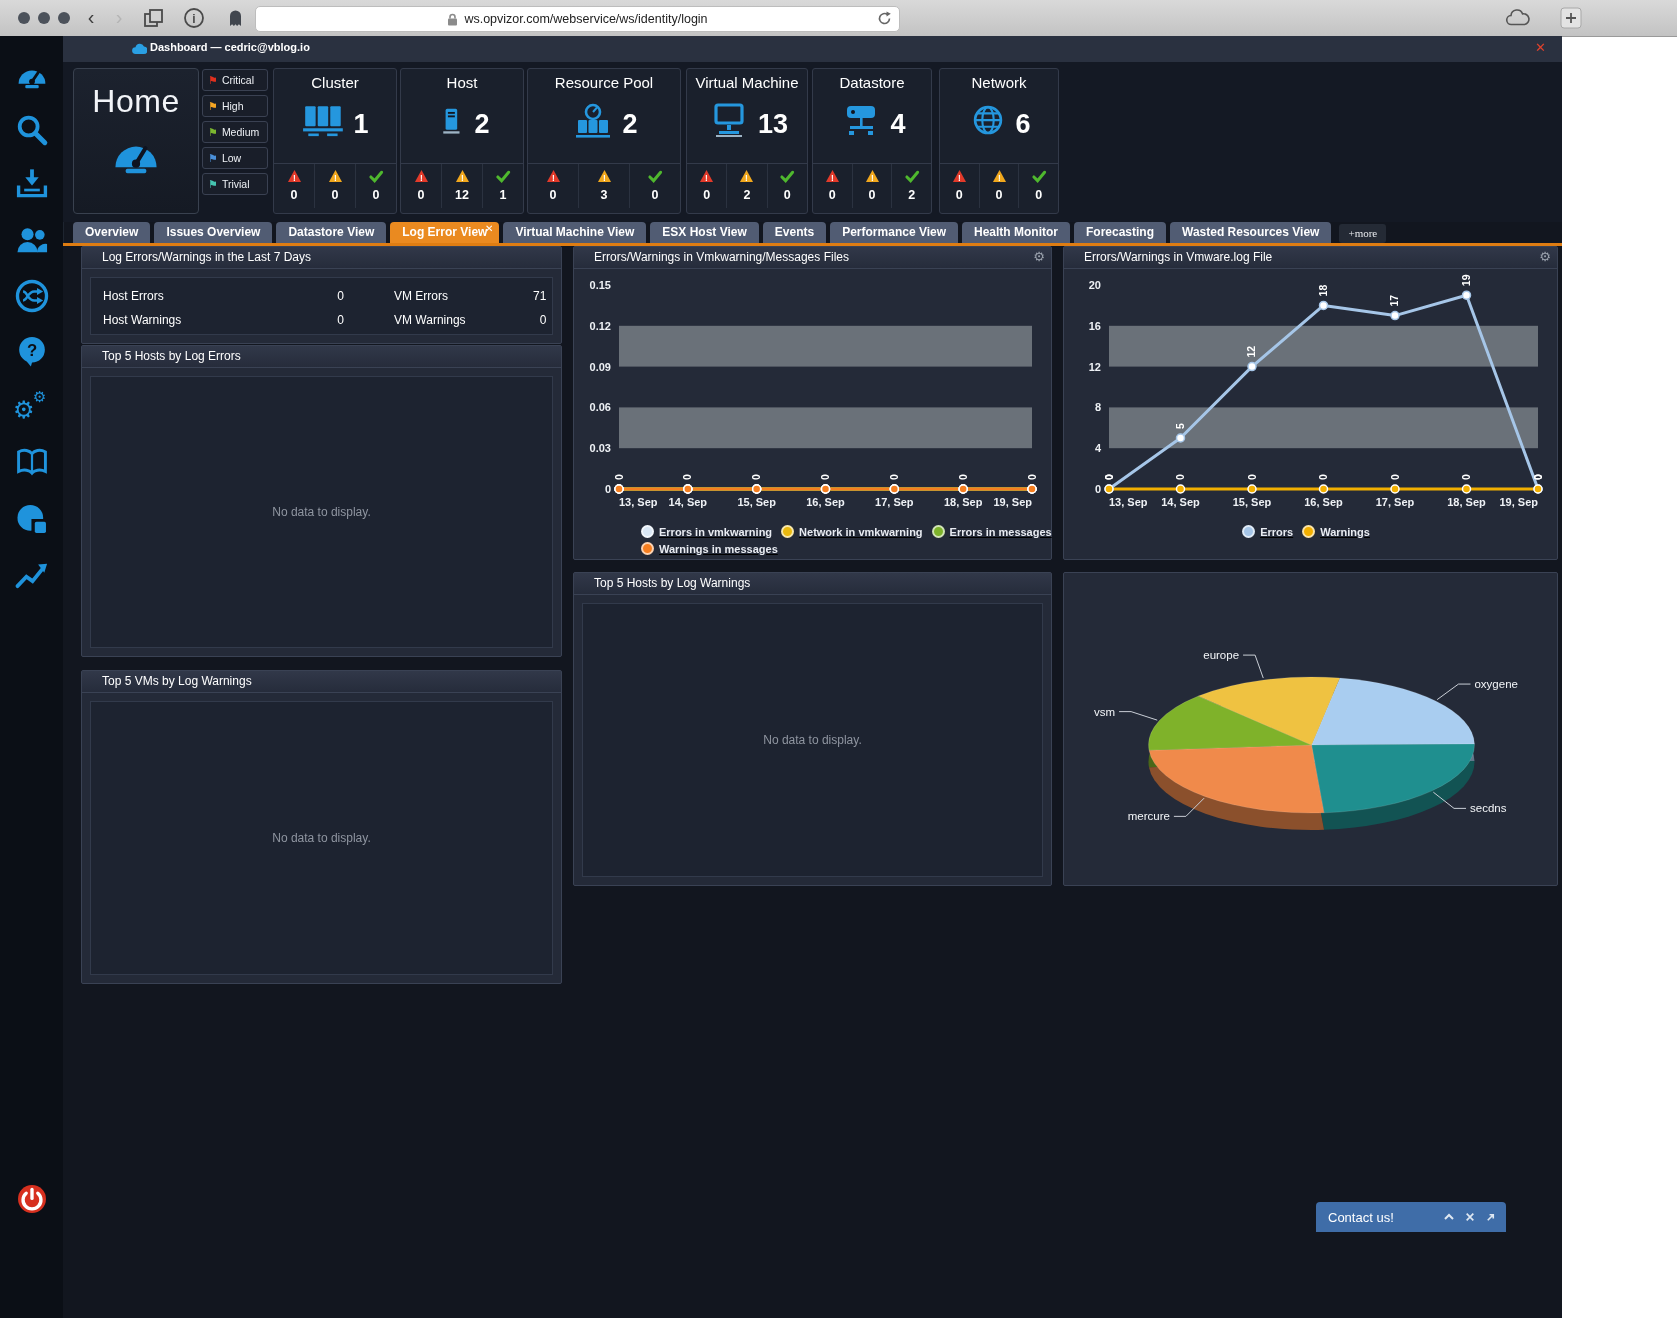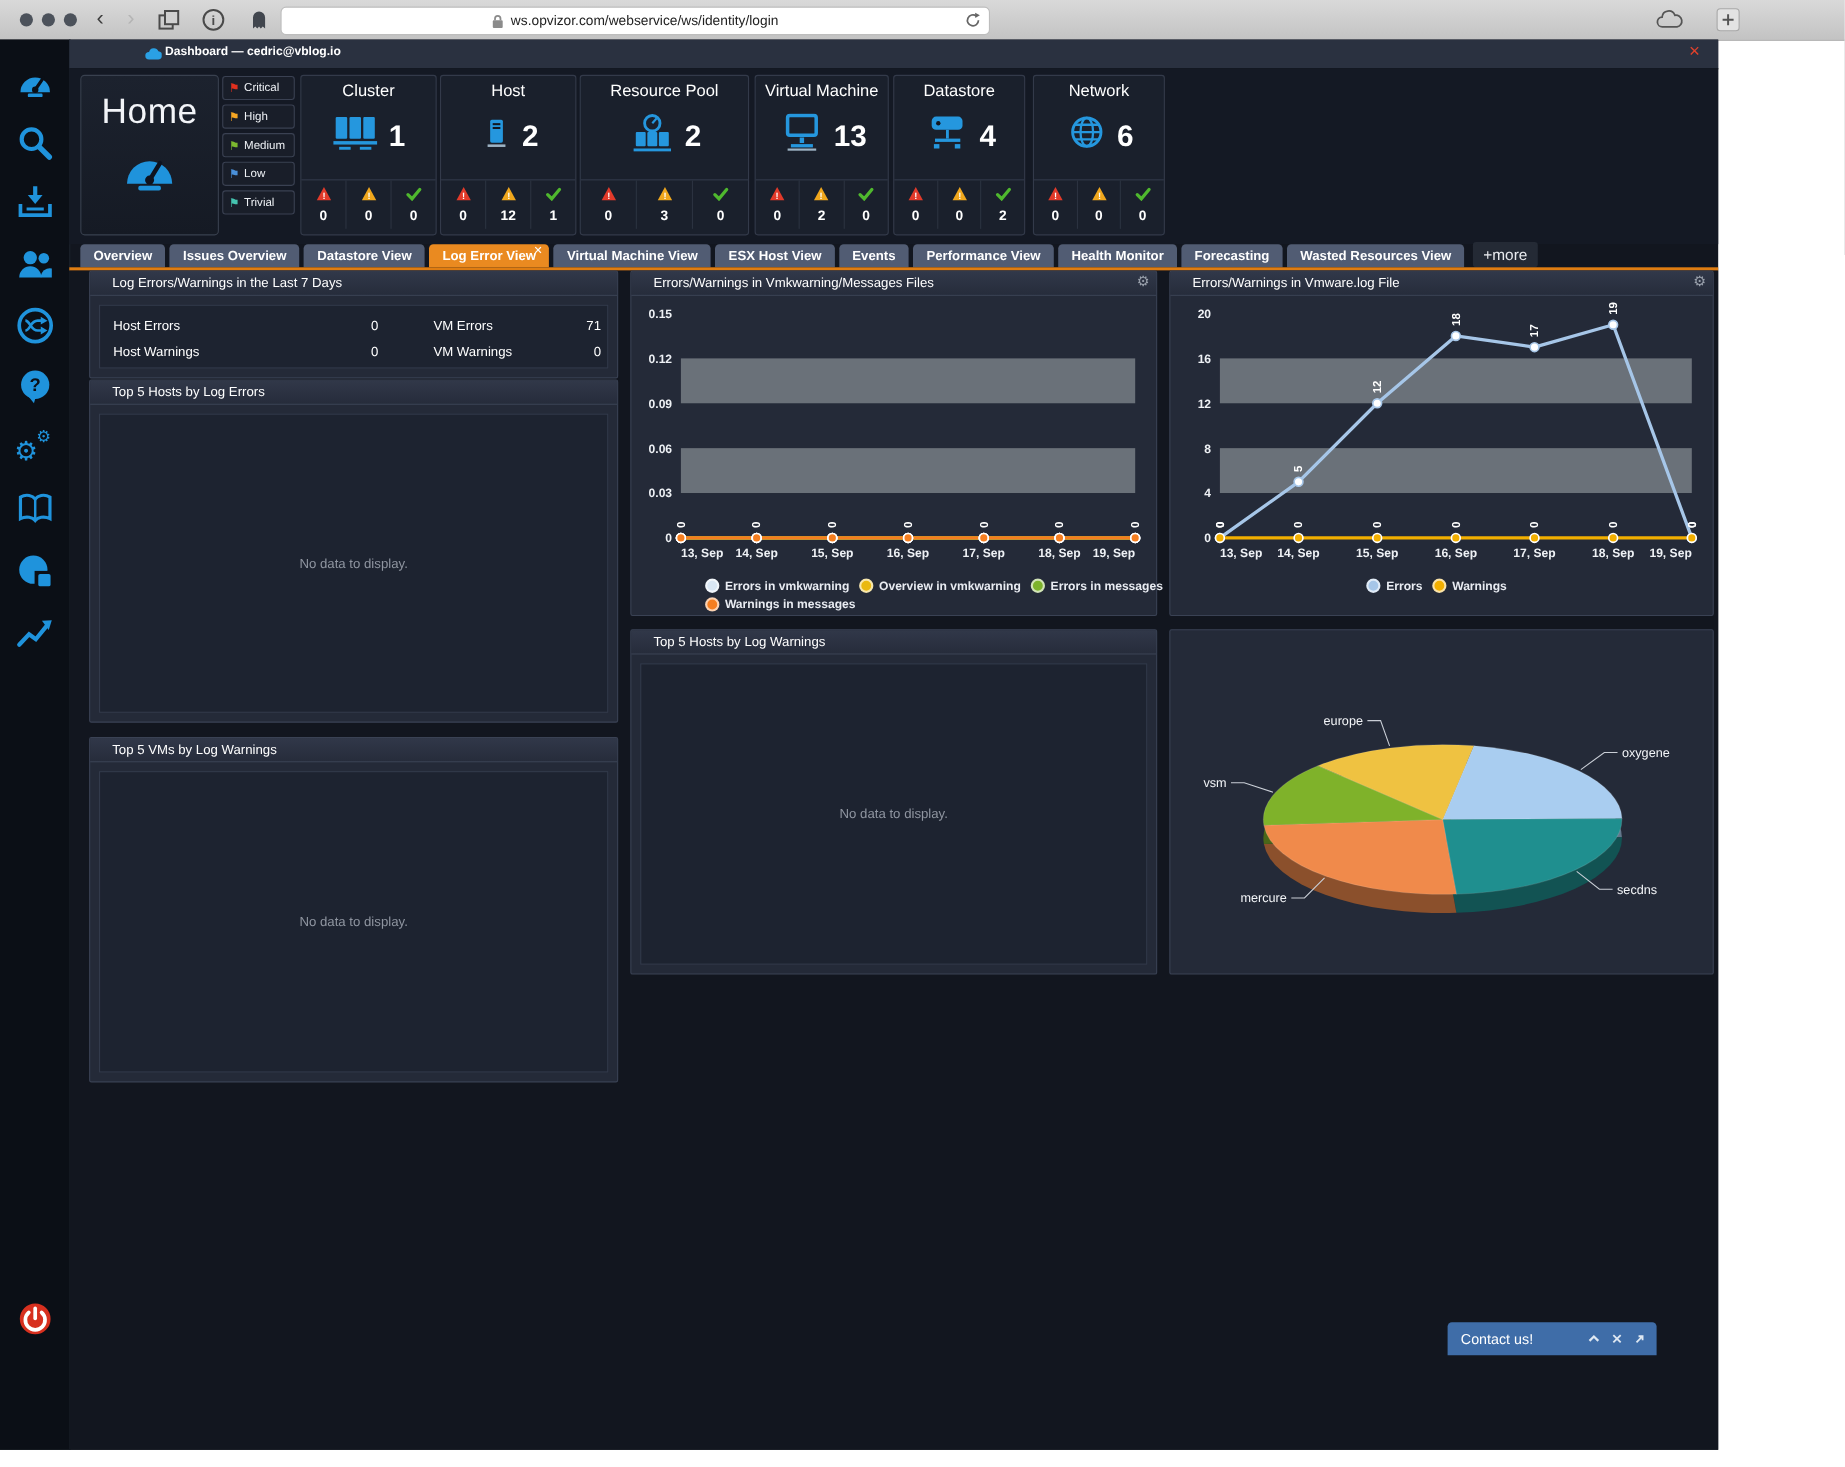--- a/index.html
+++ b/index.html
@@ -49,40 +49,40 @@
   .card-cell:last-child{border-right:none;}
   .card-cell .v{font-size:12.5px;font-weight:bold;color:#fff;margin-top:1px;}
   
   .tabbar{position:absolute;left:63px;top:186px;width:1499px;height:24px;}
   .tabs{display:flex;align-items:flex-end;height:21px;padding-left:10px;}
   .tab{background:#515c73;color:#fff;font-size:12px;font-weight:bold;padding:3px 12px 4px;
     border-radius:4px 4px 0 0;margin-right:4px;cursor:pointer;white-space:nowrap;}
   .tab.active{background:#ea8a20;position:relative;}
   .tab .tab-x{position:absolute;right:6px;top:1px;font-size:10px;color:#fff;cursor:pointer;
     font-family:"DejaVu Sans",sans-serif;}
-  .tab-more{background:#242a35;color:#e8eaee;font-size:14px;padding:3px 9px 4px;border-radius:3px;
-    margin-left:4px;cursor:pointer;}
+  .tab-more{background:#242a35;color:#e8eaee;font-size:11px;padding:3px 9px 4px;border-radius:3px;
+    margin-left:4px;cursor:pointer;font-family:Liberation Serif, serif;}
   .tab-underline{position:absolute;left:0;top:21px;width:100%;height:3px;background:#df7d12;}
   
   .main{position:absolute;left:63px;top:210px;width:1499px;height:1072px;background:#12161f;}
   .panel{position:absolute;background:#242a38;border:1px solid #3a4254;border-radius:2px;}
   .panel-h{height:18px;background:linear-gradient(#313849,#262c3b);border-bottom:1px solid #3a4254;
     color:#fff;font-size:12px;font-weight:normal;padding:3px 20px 0;position:relative;}
   .gear{position:absolute;right:6px;top:2px;color:#9aa1ac;font-size:13px;cursor:pointer;
     font-family:"DejaVu Sans",sans-serif;}
   .inner-box{position:absolute;left:8px;right:8px;top:30px;bottom:8px;background:#1d2330;
     border:1px solid #323a4b;display:flex;align-items:center;justify-content:center;}
   .empty-text{color:#8f95a0;font-size:12px;}
   .stats-grid{position:absolute;left:8px;right:8px;top:30px;bottom:8px;background:#1d2330;
     border:1px solid #323a4b;display:grid;grid-template-columns:165px 80px 185px 1fr;
     grid-auto-rows:24px;align-items:center;padding:6px 12px 0;}
   .stats-grid .lbl{color:#ffffff;font-size:12px;}
   .stats-grid .val{color:#fff;font-size:12px;text-align:right;padding-right:4px;}
   .chart-wrap{position:absolute;left:1px;right:1px;top:22px;bottom:1px;}
-  .chart-legend{display:flex;flex-wrap:wrap;justify-content:center;margin-top:2px;}
+  .chart-legend{display:flex;flex-wrap:wrap;justify-content:center;margin-top:2px;text-decoration:underline;}
   .chart-legend.left{justify-content:flex-start;padding-left:66px;}
   .cl-item{display:flex;align-items:center;margin:0 9px 4px 0;cursor:pointer;}
   .cl-dot{width:9px;height:9px;border-radius:50%;border:2px solid rgba(255,255,255,.65);margin-right:5px;}
   .cl-txt{font-size:11px;font-weight:bold;color:#e9ecf2;}
   svg{font-family:inherit;}
   
   .contact{position:absolute;left:1316px;top:1166px;width:190px;height:30px;background:#3f6da8;
     border-radius:4px 4px 0 0;display:flex;align-items:center;cursor:pointer;}
   .contact .c-label{color:#fff;font-size:13px;margin-left:12px;flex:1;}
   .c-ico{margin-right:10px;cursor:pointer;display:inline-flex;}
@@ -585,21 +585,21 @@
               <text x="322.8333333333333" y="211" font-size="10.5" font-weight="bold" fill="#fff" transform="rotate(-90 322.8333333333333 211)">0</text>
               <text x="391.6666666666667" y="211" font-size="10.5" font-weight="bold" fill="#fff" transform="rotate(-90 391.6666666666667 211)">0</text>
               <text x="460.5" y="211" font-size="10.5" font-weight="bold" fill="#fff" transform="rotate(-90 460.5 211)">0</text>
             </svg><div class="chart-legend left" style="width: 430px;">
               <span class="cl-item">
                 <span class="cl-dot" style="background: rgb(217, 231, 245);"></span>
                 <span class="cl-txt">Errors in vmkwarning</span>
               </span>
               <span class="cl-item">
                 <span class="cl-dot" style="background: rgb(234, 185, 15);"></span>
-                <span class="cl-txt">Overview in vmkwarning</span>
+                <span class="cl-txt">Network in vmkwarning</span>
               </span>
               <span class="cl-item">
                 <span class="cl-dot" style="background: rgb(125, 179, 43);"></span>
                 <span class="cl-txt">Errors in messages</span>
               </span>
               <span class="cl-item">
                 <span class="cl-dot" style="background: rgb(245, 126, 32);"></span>
                 <span class="cl-txt">Warnings in messages</span>
               </span>
             </div></div>

